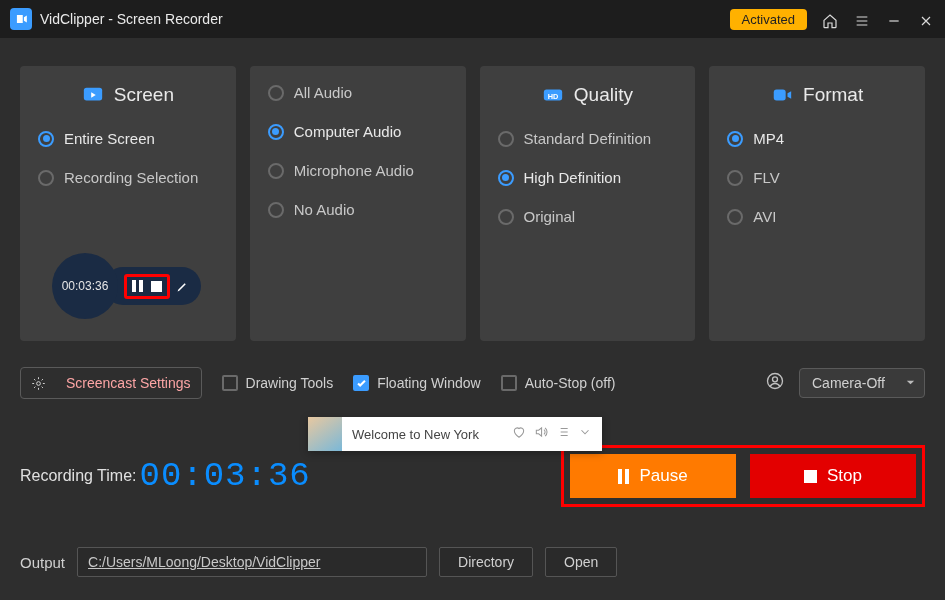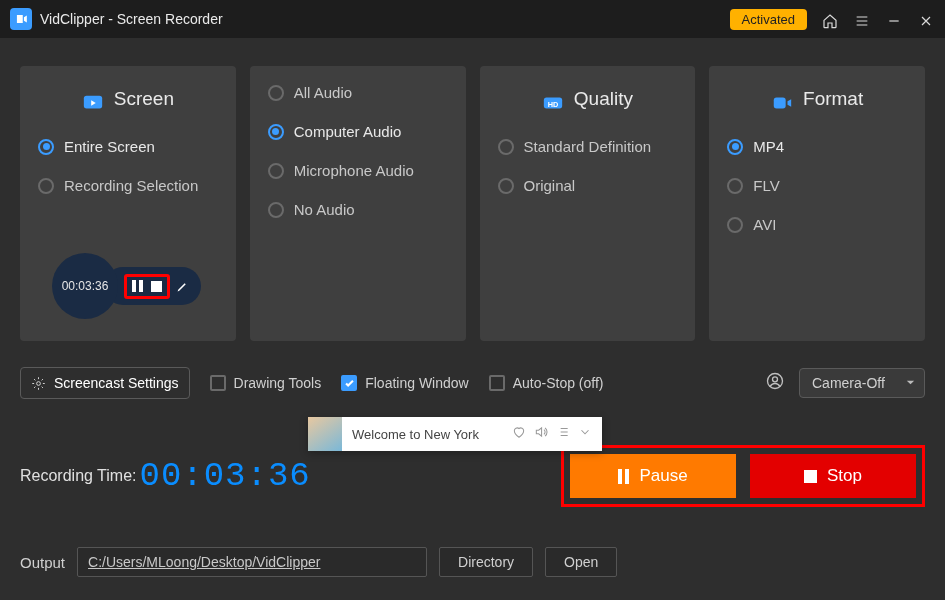--- a/index.html
+++ b/index.html
@@ -12,21 +12,21 @@
 .app-title { color: #eaeaea; font-size: 14px; flex: 1; }
 .title-right { display: flex; align-items: flex-end; gap: 14px; }
 .activated-btn { background: #ffb100; color: #222; padding: 3px 12px; border-radius: 4px; font-size: 13px; font-weight: 500; border: none; cursor: pointer; }
 .title-icon { color: #d9d9d9; cursor: pointer; display: flex; align-items: center; justify-content: center; width: 18px; height: 18px; }
 .title-icon svg { width: 16px; height: 16px; stroke: #d9d9d9; fill: none; stroke-width: 1.8; }
 
 
 .cards { display: flex; gap: 14px; padding: 28px 20px 10px 20px; }
 .card { flex: 1; background: #3f3f3f; border-radius: 4px; padding: 18px 16px 20px 16px; min-height: 275px; position: relative; }
 .card-header { display: flex; align-items: center; justify-content: center; gap: 10px; margin-bottom: 24px; }
-.card-header-icon { display: flex; align-items: center; justify-content: center; margin-top: 8px; }
+.card-header-icon { display: flex; align-items: center; justify-content: center; }
 .card-header-icon svg { width: 22px; height: 22px; }
 .card-title { color: #eaeaea; font-size: 19px; }
 
 .radio-row { display: flex; align-items: center; gap: 10px; margin: 0 0 22px 2px; cursor: pointer; font-size: 15px; }
 .radio { width: 16px; height: 16px; border-radius: 50%; border: 2px solid #6a6a6a; position: relative; flex-shrink: 0; }
 .radio.selected { border-color: #3b9cff; }
 .radio.selected::after { content: ""; position: absolute; inset: 2.5px; border-radius: 50%; background: #3b9cff; }
 .radio-label { color: #c8c8c8; }
 .radio-row.selected .radio-label { color: #e8e8e8; }
 
@@ -36,21 +36,21 @@
 .float-pill { height: 38px; background: #1a2b44; border-radius: 19px; display: flex; align-items: center; gap: 6px; padding: 0 12px 0 20px; margin-left: -14px; }
 .float-highlight { border: 3px solid #ff0000; border-radius: 3px; padding: 3px 4px; display: flex; gap: 6px; align-items: center; }
 .mini-icon { width: 13px; height: 13px; display: flex; align-items: center; justify-content: center; }
 .mini-icon.pause { display: flex; gap: 3px; }
 .mini-icon.pause span { width: 4px; height: 12px; background: #fff; }
 .mini-icon.stop span { width: 11px; height: 11px; background: #fff; }
 .mini-icon.pen svg { width: 13px; height: 13px; fill: #fff; }
 
 
 .settings-row { display: flex; align-items: center; gap: 20px; padding: 16px 20px 10px 20px; }
-.sc-settings-btn { display: flex; align-items: center; gap: 8px; border: 1px solid #5a5a5a; background: transparent; color: #ffffff; padding: 7px 10px; border-radius: 4px; font-size: 14px; cursor: pointer; }
+.sc-settings-btn { display: flex; align-items: center; gap: 20px; border: 1px solid #5a5a5a; background: transparent; color: #fca5a5; padding: 7px 10px; border-radius: 4px; font-size: 14px; cursor: pointer; }
 .sc-settings-btn svg { width: 15px; height: 15px; stroke: #d0d0d0; fill: none; stroke-width: 1.6; }
 .check-item { display: flex; align-items: center; gap: 8px; font-size: 14px; cursor: pointer; }
 .checkbox { width: 16px; height: 16px; border: 2px solid #6a6a6a; border-radius: 2px; display: flex; align-items: center; justify-content: center; }
 .checkbox.checked { background: #3b9cff; border-color: #3b9cff; }
 .checkbox.checked svg { width: 11px; height: 11px; stroke: #fff; stroke-width: 3; fill: none; }
 .settings-spacer { flex: 1; }
 .camera-icon { color: #c0c0c0; margin-right: -6px; }
 .camera-icon svg { width: 20px; height: 20px; stroke: #c0c0c0; fill: none; stroke-width: 1.6; }
 .camera-select { background: #3a3a3a; border: 1px solid #5a5a5a; color: #d0d0d0; padding: 6px 30px 6px 12px; border-radius: 4px; font-size: 14px; position: relative; cursor: pointer; min-width: 126px; }
 .camera-select .chev { position: absolute; right: 8px; top: 50%; transform: translateY(-50%); }
@@ -184,20 +184,24 @@
         <svg viewBox="0 0 24 24">
             <rect x="2" y="6" width="20" height="12" rx="3" fill="#3b9cff"></rect>
             <text x="12" y="16" text-anchor="middle" font-size="8" font-weight="700" fill="#fff">HD</text>
           </svg>
       </span>
       <span class="card-title">Quality</span>
     </div>
     <div class="radio-row">
         <span class="radio"></span>
         <span class="radio-label">Standard Definition</span>
+      </div>
+    <div class="radio-row selected">
+        <span class="radio selected"></span>
+        <span class="radio-label">High Definition</span>
       </div>
     <div class="radio-row">
         <span class="radio"></span>
         <span class="radio-label">Original</span>
       </div>
   </div>
 
   <div class="card">
     <div class="card-header">
       <span class="card-header-icon">

